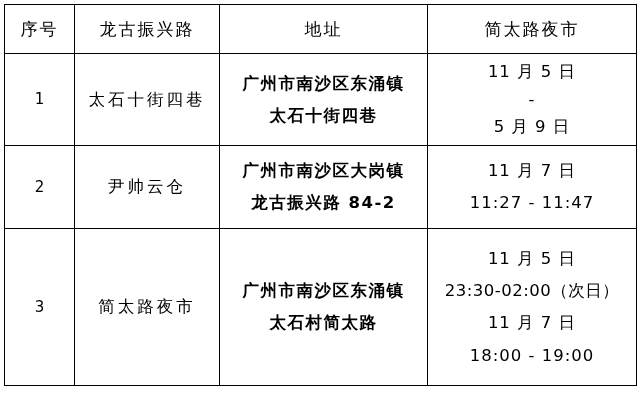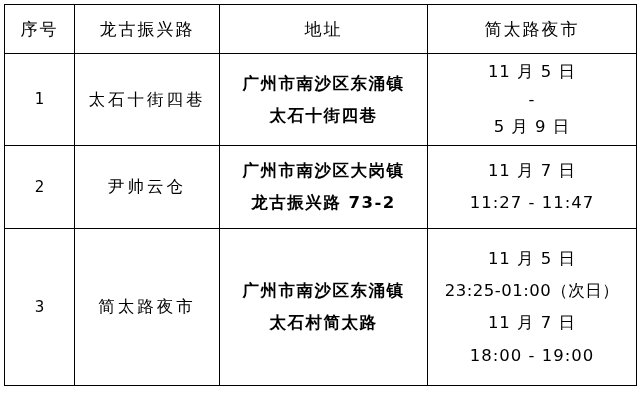--- a/index.html
+++ b/index.html
@@ -100,38 +100,38 @@
           <span class="dash">-</span>
           <span class="line">5 月 9 日</span>
         </td>
       </tr>
 
       <tr class="row-2">
         <td class="idx">2</td>
         <td class="name-cell">尹帅云仓</td>
         <td class="addr-cell">
           <span class="line">广州市南沙区大岗镇</span>
-          <span class="line">龙古振兴路 73-2</span>
+          <span class="line">龙古振兴路 84-2</span>
         </td>
         <td class="time-cell">
           <span class="line">11 月 7 日</span>
           <span class="line">11:27 - 11:47</span>
         </td>
       </tr>
 
       <tr class="row-3">
         <td class="idx">3</td>
         <td class="name-cell">简太路夜市</td>
         <td class="addr-cell">
           <span class="line">广州市南沙区东涌镇</span>
           <span class="line">太石村简太路</span>
         </td>
         <td class="time-cell">
           <span class="line">11 月 5 日</span>
-          <span class="line sub">23:25-01:00（次日）</span>
+          <span class="line sub">23:30-02:00（次日）</span>
           <span class="line">11 月 7 日</span>
           <span class="line">18:00 - 19:00</span>
         </td>
       </tr>
 
     </tbody>
   </table>
 </div>
 
 </body></html>

